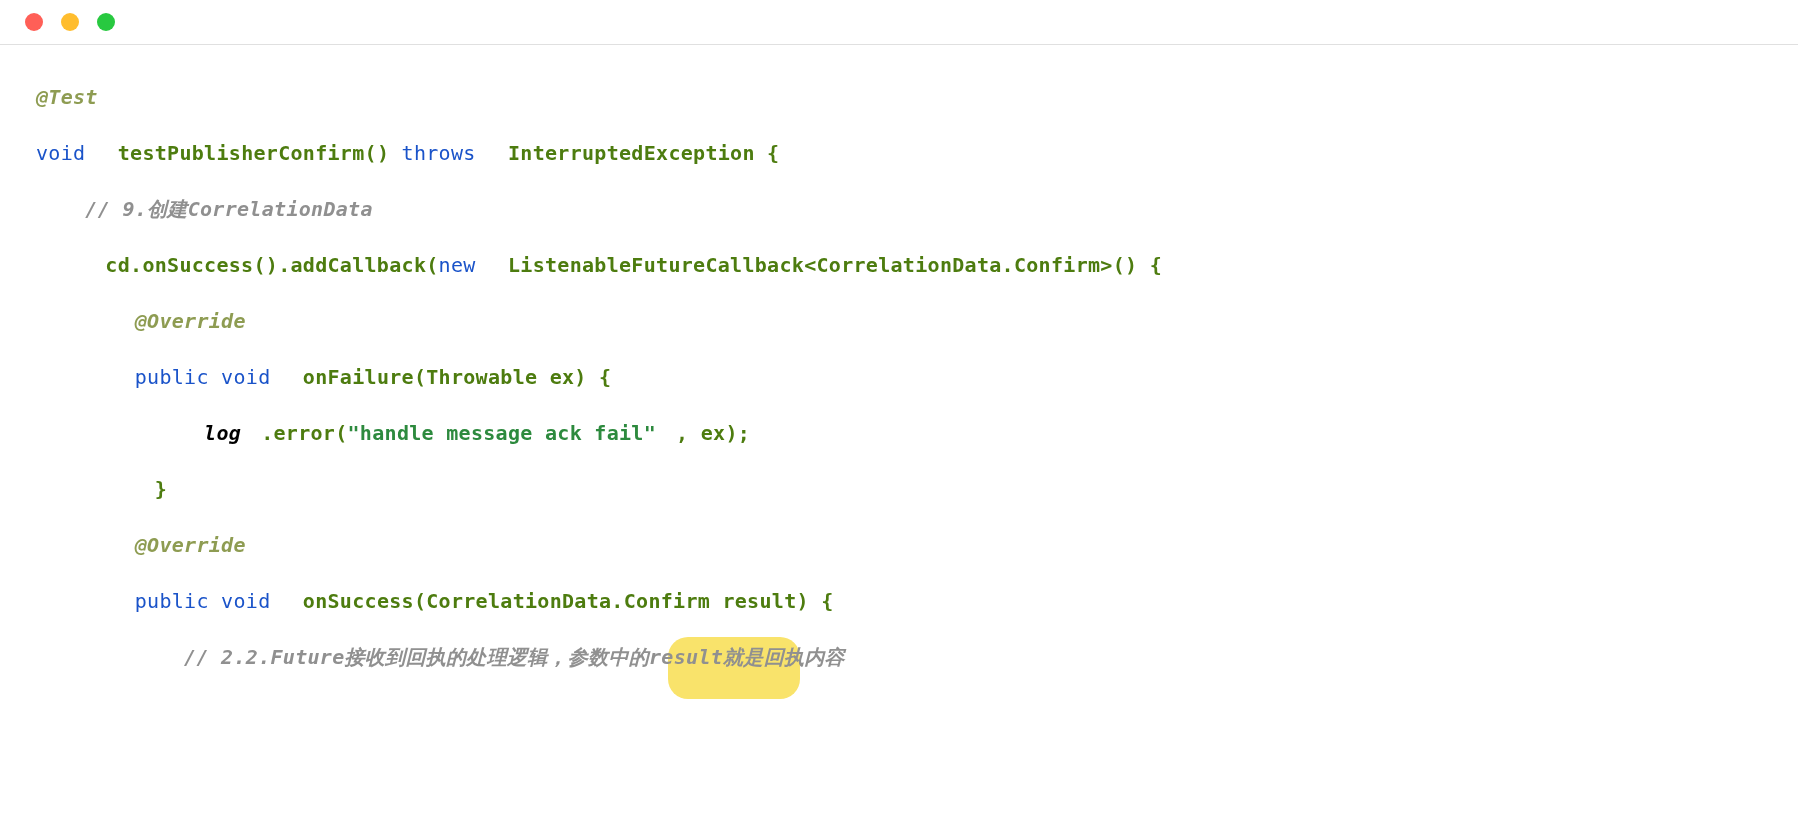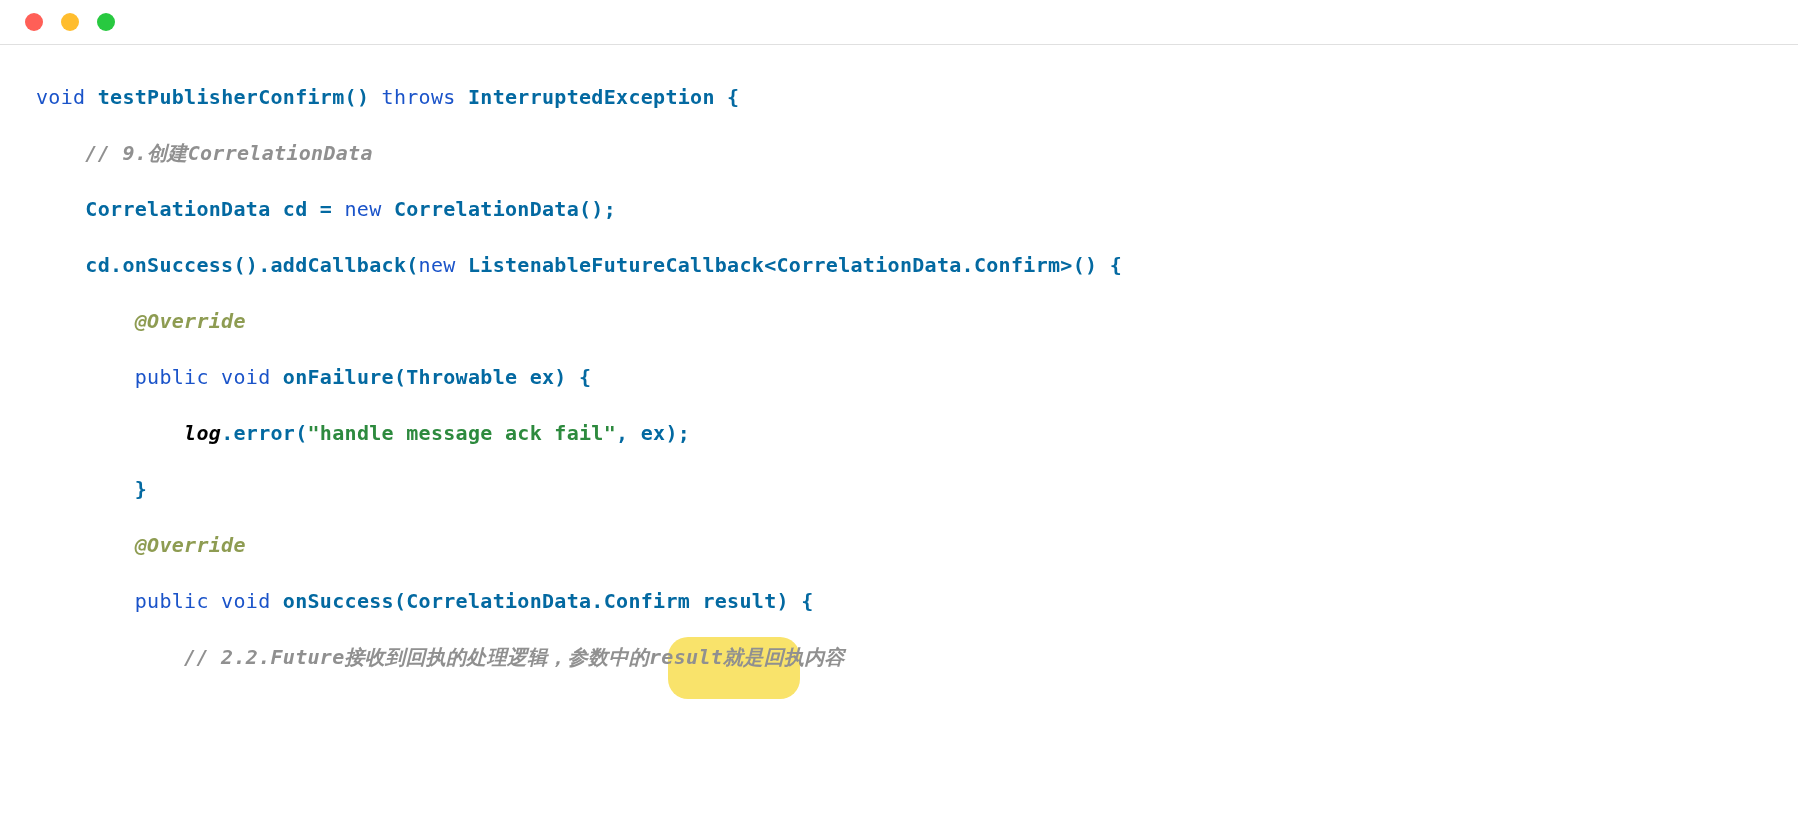--- a/index.html
+++ b/index.html
@@ -31,21 +31,21 @@
     .code-area {
       padding: 10px 36px 0 36px;
       white-space: pre;
       font-weight: 600;
       letter-spacing: 0.3px;
     }
     .line { display: block; position: relative; }
     .annotation { color: #8e9c52; font-style: italic; font-weight: 600; }
     .keyword { color: #1a53c9; font-weight: 400; }
     .comment { color: #909090; font-style: italic; font-weight: 600; }
-    .plain { color: #0369a1; }
+    .plain { color: #4d7c0f; padding-left: 20px; }
     .string { color: #2d8a3e; font-weight: 700; }
     .logvar { color: #000000; font-style: italic; font-weight: 600; }
     .highlight {
       position: absolute;
       background: #f9e36b;
       border-radius: 20px;
       z-index: -1;
     }
     .hl1 { left: 632px; top: -6px; width: 132px; height: 62px; }
     .relwrap { position: relative; }
@@ -53,23 +53,23 @@
 </head>
 <body>
 
 <div class="titlebar">
   <div class="traffic-btn btn-close"></div>
   <div class="traffic-btn btn-min"></div>
   <div class="traffic-btn btn-max"></div>
 </div>
 
 <div class="code-area">
+<span class="line"><span class="annotation">@Test</span></span>
 <span class="line"><span class="keyword">void</span><span class="plain"> testPublisherConfirm() </span><span class="keyword">throws</span><span class="plain"> InterruptedException {</span></span>
 <span class="line"><span class="comment">    // 9.创建CorrelationData</span></span>
-<span class="line"><span class="plain">    CorrelationData cd = </span><span class="keyword">new</span><span class="plain"> CorrelationData();</span></span>
 <span class="line"><span class="plain">    cd.onSuccess().addCallback(</span><span class="keyword">new</span><span class="plain"> ListenableFutureCallback&lt;CorrelationData.Confirm&gt;() {</span></span>
 <span class="line"><span class="annotation">        @Override</span></span>
 <span class="line"><span class="keyword">        public</span><span class="keyword"> void</span><span class="plain"> onFailure(Throwable ex) {</span></span>
 <span class="line"><span class="plain">            </span><span class="logvar">log</span><span class="plain">.error(</span><span class="string">"handle message ack fail"</span><span class="plain">, ex);</span></span>
 <span class="line"><span class="plain">        }</span></span>
 <span class="line"><span class="annotation">        @Override</span></span>
 <span class="line"><span class="keyword">        public</span><span class="keyword"> void</span><span class="plain"> onSuccess(CorrelationData.Confirm result) {</span></span>
 <span class="line relwrap"><span class="highlight hl1"></span><span class="comment">            // 2.2.Future接收到回执的处理逻辑，参数中的result就是回执内容</span></span>
 
 

